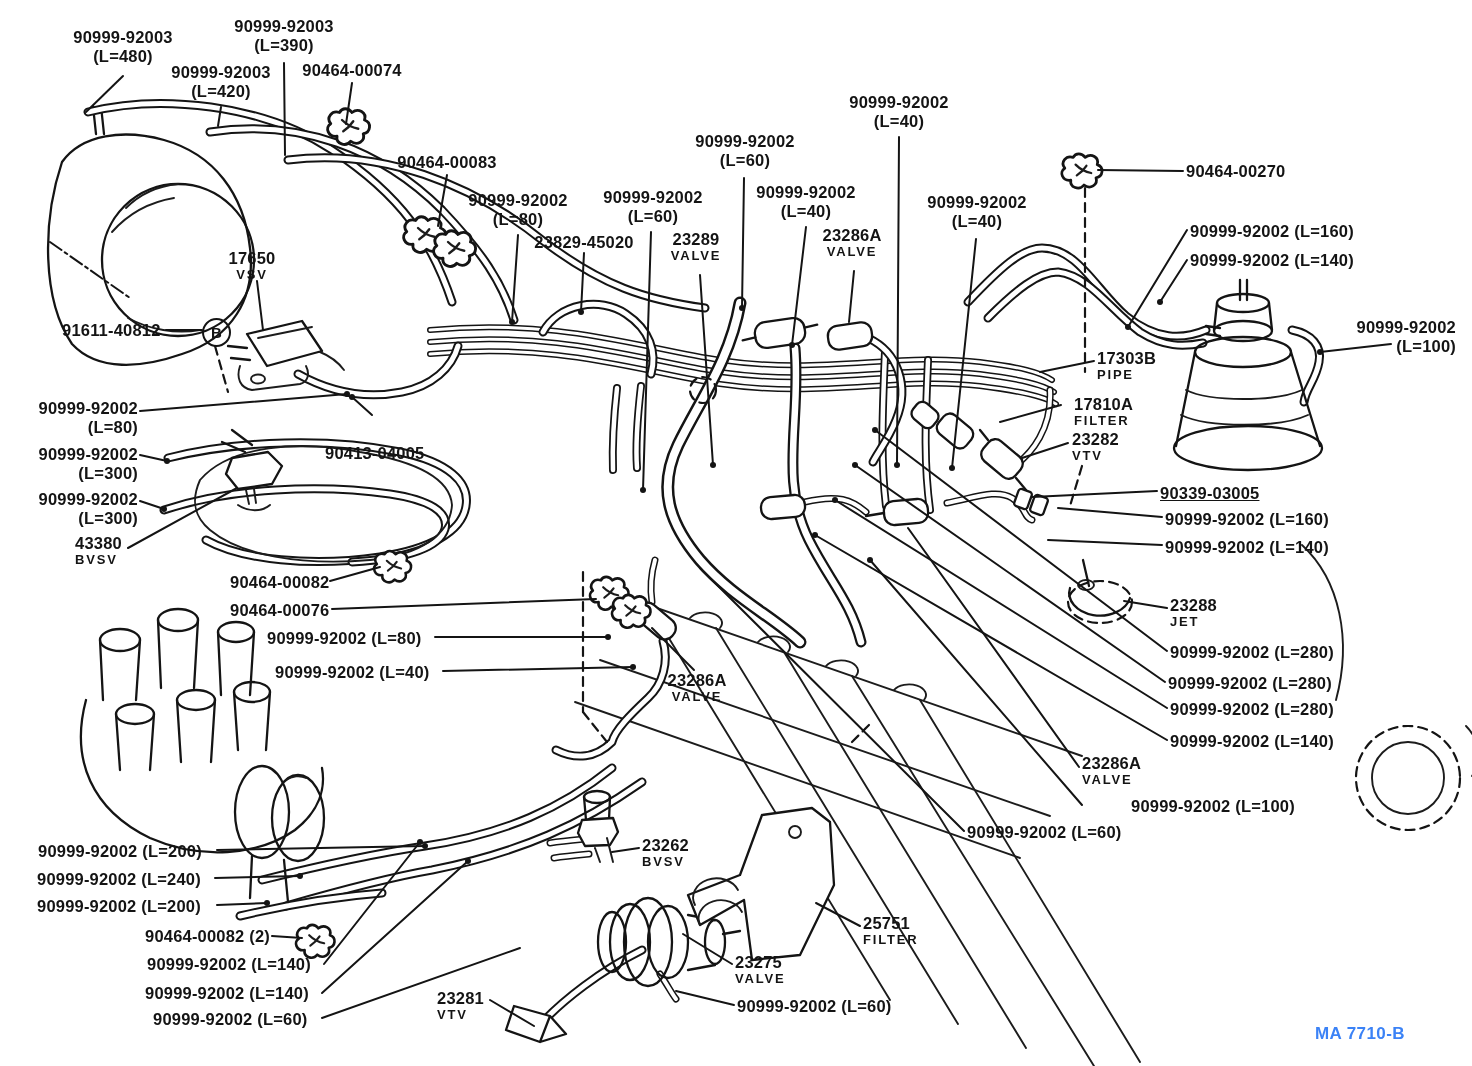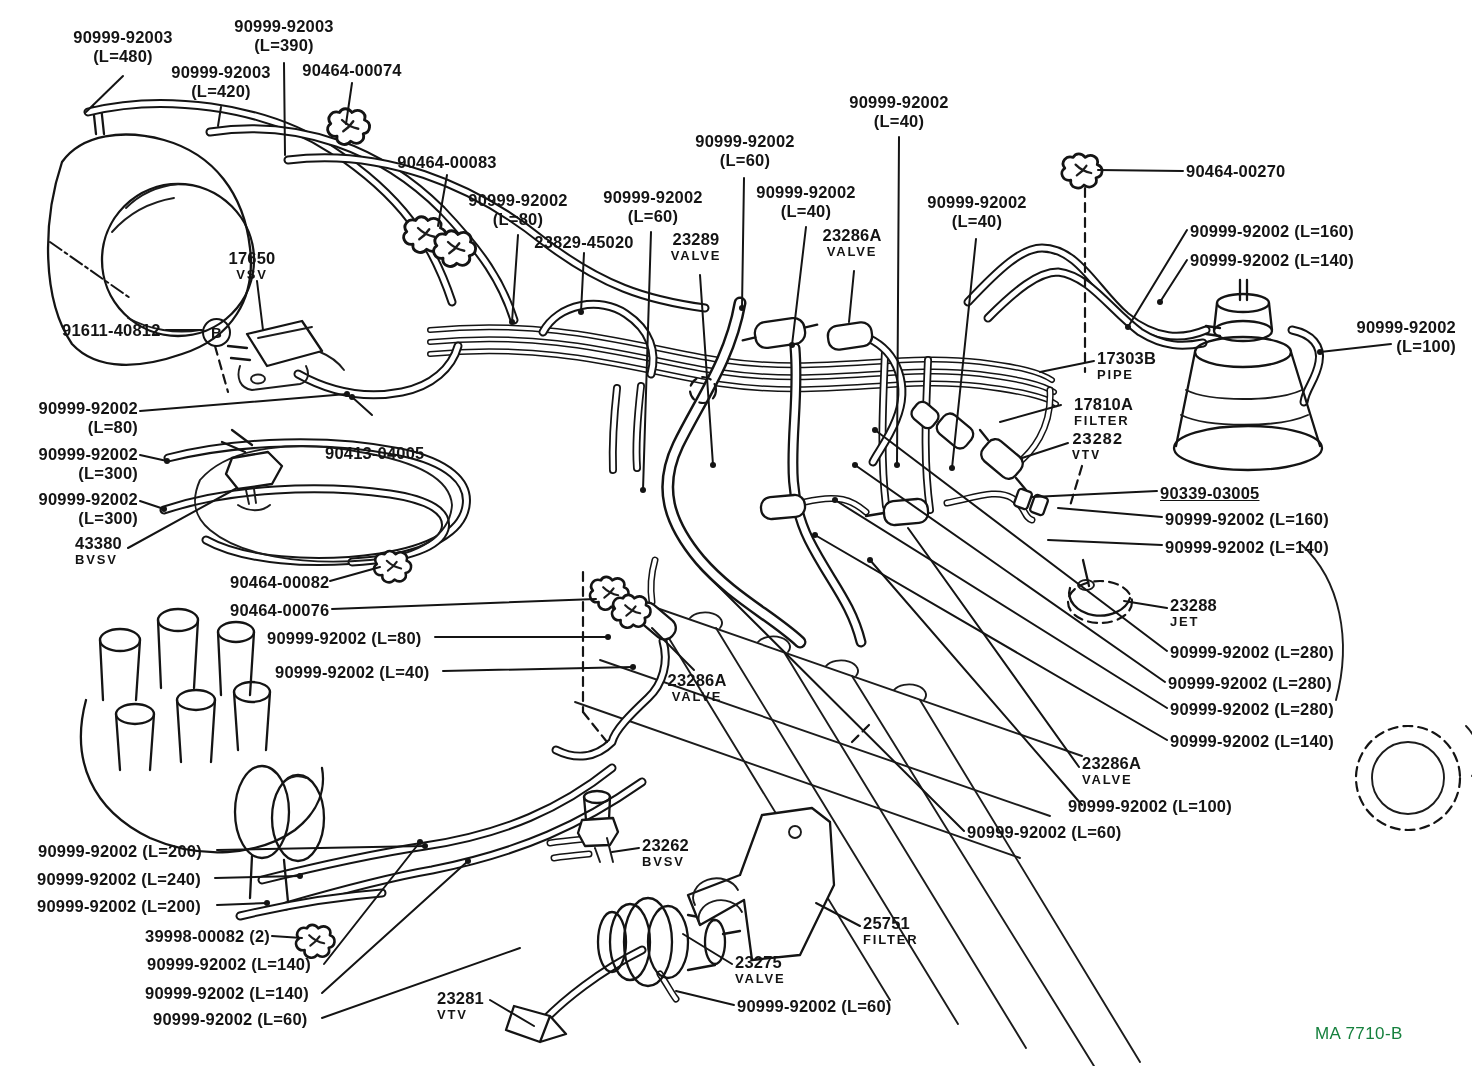--- a/index.html
+++ b/index.html
@@ -17,22 +17,22 @@
   .label.center{transform:translateX(-50%);text-align:center;}
   .label.right{transform:translateX(-100%);text-align:right;}
   .label .l2{display:block;}
   .label .sub{display:block;font-size:13px;letter-spacing:1.8px;margin-top:-1px;}
   .marker-b{
     position:absolute;left:202px;top:318px;width:25px;height:25px;
     border:2.5px solid #141414;border-radius:50%;color:#141414;
     font-weight:700;font-size:15px;text-align:center;line-height:25px;
   }
   .doc-code{
-    position:absolute;left:1315px;top:1024px;color:#15803d;
-    font-weight:400;font-size:17px;letter-spacing:.4px;
+    position:absolute;left:1315px;top:1024px;color:#3b82f6;
+    font-weight:700;font-size:17px;letter-spacing:.4px;
   }
   
   .ln{fill:none;stroke:#141414;stroke-width:2.3;stroke-linecap:round;stroke-linejoin:round;}
   .thin{fill:none;stroke:#1c1c1c;stroke-width:1.9;stroke-linecap:round;stroke-linejoin:round;}
   .ld{stroke:#141414;stroke-width:2;stroke-linecap:round;}
   .to{fill:none;stroke:#141414;stroke-linecap:round;stroke-linejoin:round;}
   .ti{fill:none;stroke:#ffffff;stroke-linecap:round;stroke-linejoin:round;}
   .dsh{fill:none;stroke:#141414;stroke-width:2.2;stroke-dasharray:9 6;stroke-linecap:round;}
   .ddt{fill:none;stroke:#141414;stroke-width:2;stroke-dasharray:14 4 3 4;stroke-linecap:round;}
   .wfill{fill:#ffffff;stroke:#141414;stroke-width:2.3;stroke-linejoin:round;}
@@ -473,44 +473,44 @@
       <div class="label left" style="left: 1186px; top: 162px;"><span class="l1">90464-00270</span></div>
       <div class="label left" style="left: 1190px; top: 222px;"><span class="l1">90999-92002 (L=160)</span></div>
       <div class="label left" style="left: 1190px; top: 251px;"><span class="l1">90999-92002 (L=140)</span></div>
       <div class="label right" style="left: 1456px; top: 318px;"><span class="l1">90999-92002</span><span class="l2">(L=100)</span></div>
       <div class="label center" style="left: 252px; top: 249px;"><span class="l1">17650</span><span class="sub">VSV</span></div>
       <div class="label left" style="left: 62px; top: 321px;"><span class="l1">91611-40812</span></div>
       <div class="label left" style="left: 1097px; top: 349px;"><span class="l1">17303B</span><span class="sub">PIPE</span></div>
       <div class="label right" style="left: 138px; top: 399px;"><span class="l1">90999-92002</span><span class="l2">(L=80)</span></div>
       <div class="label left" style="left: 325px; top: 416px; margin-top: 28px;"><span class="l1">90413-04005</span></div>
       <div class="label left" style="left: 1064px; top: 395px; margin-left: 10px;"><span class="l1">17810A</span><span class="sub">FILTER</span></div>
-      <div class="label left" style="left: 1072px; top: 430px; font-family: Liberation Mono, monospace;"><span class="l1">23282</span><span class="sub">VTV</span></div>
+      <div class="label left" style="left: 1072px; top: 430px;"><span class="l1">23282</span><span class="sub">VTV</span></div>
       <div class="label right" style="left: 138px; top: 445px;"><span class="l1">90999-92002</span><span class="l2">(L=300)</span></div>
       <div class="label left" style="left: 1160px; top: 484px; text-decoration: underline;"><span class="l1">90339-03005</span></div>
       <div class="label left" style="left: 1165px; top: 510px;"><span class="l1">90999-92002 (L=160)</span></div>
       <div class="label left" style="left: 1165px; top: 538px;"><span class="l1">90999-92002 (L=140)</span></div>
       <div class="label right" style="left: 138px; top: 490px;"><span class="l1">90999-92002</span><span class="l2">(L=300)</span></div>
       <div class="label left" style="left: 75px; top: 534px;"><span class="l1">43380</span><span class="sub">BVSV</span></div>
       <div class="label left" style="left: 230px; top: 573px;"><span class="l1">90464-00082</span></div>
       <div class="label left" style="left: 230px; top: 601px;"><span class="l1">90464-00076</span></div>
       <div class="label left" style="left: 267px; top: 629px;"><span class="l1">90999-92002 (L=80)</span></div>
       <div class="label left" style="left: 275px; top: 663px;"><span class="l1">90999-92002 (L=40)</span></div>
       <div class="label left" style="left: 1170px; top: 596px;"><span class="l1">23288</span><span class="sub">JET</span></div>
       <div class="label left" style="left: 1170px; top: 643px;"><span class="l1">90999-92002 (L=280)</span></div>
       <div class="label left" style="left: 1168px; top: 674px;"><span class="l1">90999-92002 (L=280)</span></div>
       <div class="label left" style="left: 1170px; top: 700px;"><span class="l1">90999-92002 (L=280)</span></div>
       <div class="label left" style="left: 1170px; top: 732px;"><span class="l1">90999-92002 (L=140)</span></div>
       <div class="label center" style="left: 697px; top: 671px;"><span class="l1">23286A</span><span class="sub">VALVE</span></div>
       <div class="label left" style="left: 1082px; top: 754px;"><span class="l1">23286A</span><span class="sub">VALVE</span></div>
-      <div class="label left" style="left: 1068px; top: 797px; text-align: right;"><span class="l1">90999-92002 (L=100)</span></div>
+      <div class="label left" style="left: 1131px; top: 797px; text-align: right;"><span class="l1">90999-92002 (L=100)</span></div>
       <div class="label left" style="left: 967px; top: 823px;"><span class="l1">90999-92002 (L=60)</span></div>
       <div class="label left" style="left: 38px; top: 842px;"><span class="l1">90999-92002 (L=200)</span></div>
       <div class="label left" style="left: 37px; top: 870px;"><span class="l1">90999-92002 (L=240)</span></div>
       <div class="label left" style="left: 37px; top: 897px;"><span class="l1">90999-92002 (L=200)</span></div>
-      <div class="label left" style="left: 145px; top: 927px;"><span class="l1">39998-00082 (2)</span></div>
+      <div class="label left" style="left: 145px; top: 927px;"><span class="l1">90464-00082 (2)</span></div>
       <div class="label left" style="left: 147px; top: 955px;"><span class="l1">90999-92002 (L=140)</span></div>
       <div class="label left" style="left: 145px; top: 984px;"><span class="l1">90999-92002 (L=140)</span></div>
       <div class="label left" style="left: 153px; top: 1010px;"><span class="l1">90999-92002 (L=60)</span></div>
       <div class="label left" style="left: 642px; top: 836px;"><span class="l1">23262</span><span class="sub">BVSV</span></div>
       <div class="label left" style="left: 863px; top: 914px;"><span class="l1">25751</span><span class="sub">FILTER</span></div>
       <div class="label left" style="left: 735px; top: 953px;"><span class="l1">23275</span><span class="sub">VALVE</span></div>
       <div class="label left" style="left: 437px; top: 989px;"><span class="l1">23281</span><span class="sub">VTV</span></div>
       <div class="label left" style="left: 737px; top: 997px;"><span class="l1">90999-92002 (L=60)</span></div>
     </div>
 

